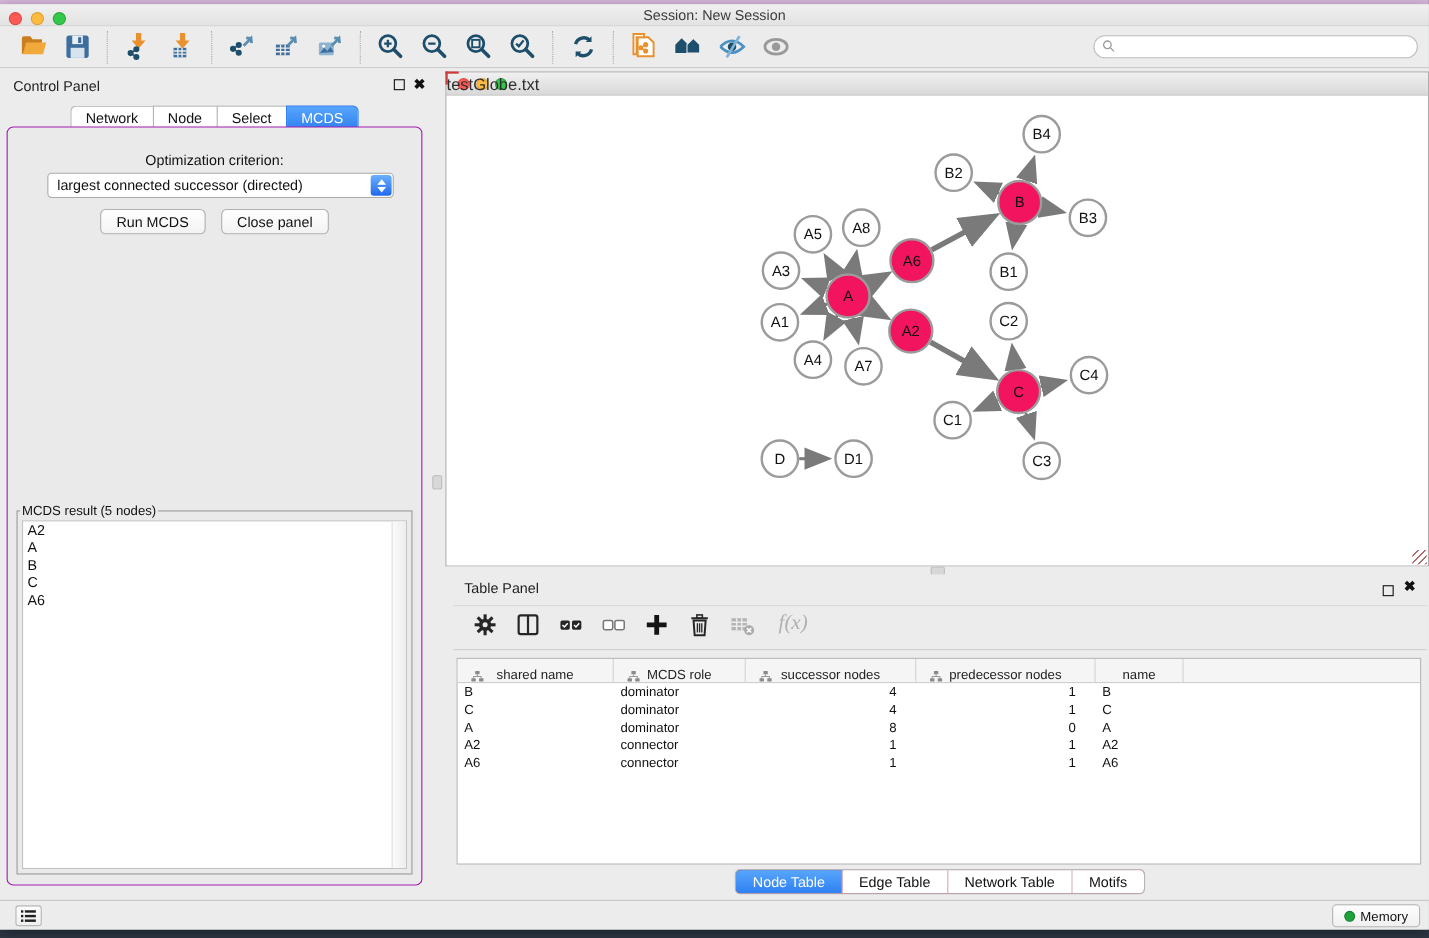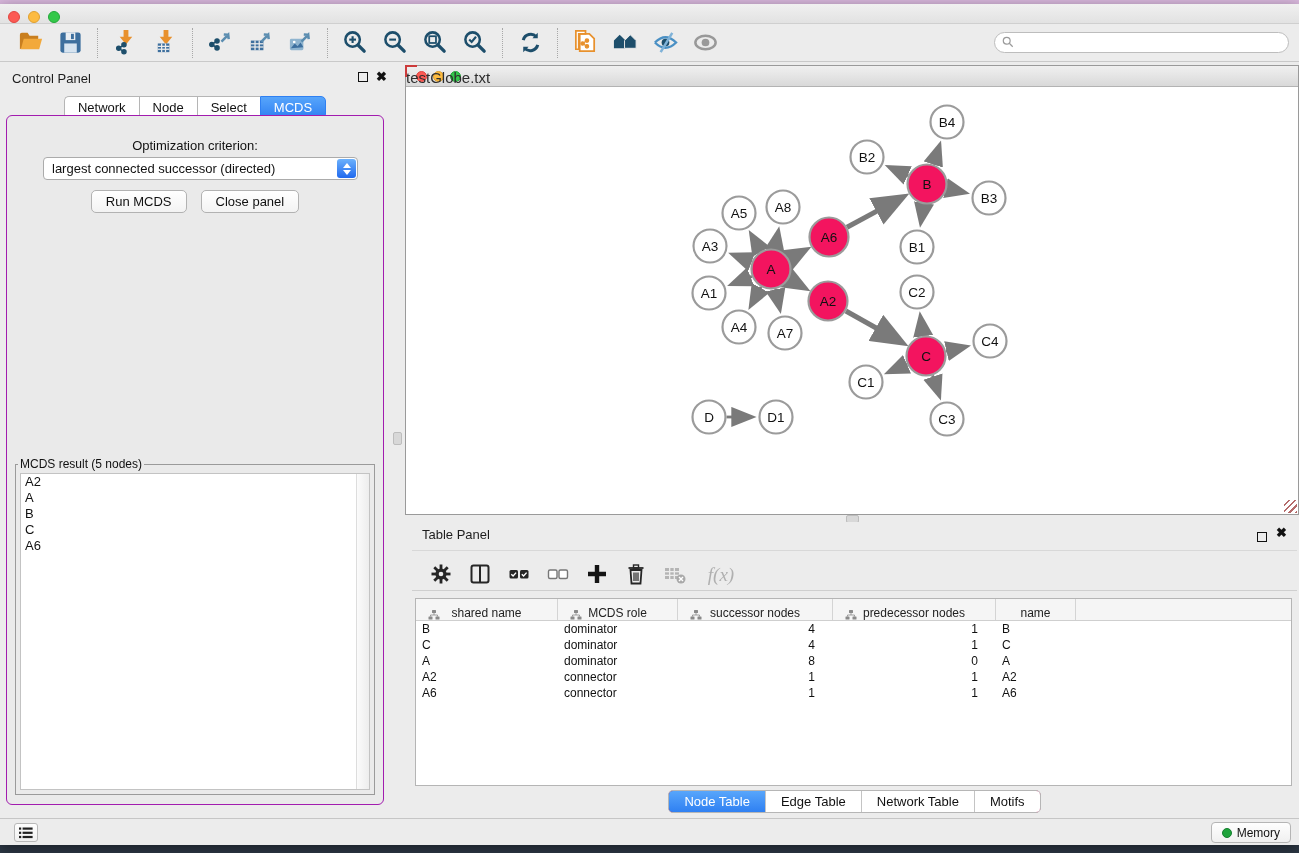--- a/index.html
+++ b/index.html
@@ -93,21 +93,21 @@
     background:repeating-linear-gradient(135deg, transparent 0 3px, #b46a6a 3px 4.5px); cursor:nwse-resize; }
 
   
   .table-panel { position:absolute; left:410px; right:0; top:460px; bottom:0; background:#ececec; }
   .tp-header { position:absolute; left:0; top:0; width:100%; height:26px; }
   .tp-title { position:absolute; left:12px; top:5px; font-size:13px; color:#1d1d1d; }
   .tp-toolbar { position:absolute; left:2px; right:2px; top:28px; height:41px;
     border-top:1px solid #d8d8d8; border-bottom:1px solid #cfcfcf;
     display:flex; align-items:center; padding-left:14px; gap:9px; }
   .tp-tool { width:30px; height:30px; border:none; background:transparent; cursor:pointer;
-    display:flex; align-items:flex-end; justify-content:center; }
+    display:flex; align-items:flex-start; justify-content:center; }
   .tp-tool svg { width:24px; height:24px; }
   .tp-tool.disabled { cursor:default; }
   .fx-label { font-size:19px; font-family:"Liberation Serif", serif; font-style:italic; color:#b0b0b0; }
   .node-table { position:absolute; left:5px; right:7px; top:76px; height:188px;
     background:#fff; border:1px solid #b5b5b5; overflow:hidden; }
   .nt-header { display:flex; height:22px; background:#f5f5f5; border-bottom:1px solid #cfcfcf; }
   .nt-hcell { position:relative; height:100%; border-right:1px solid #d4d4d4;
     display:flex; align-items:flex-end; justify-content:center; font-size:12px; color:#222; }
   .nt-hcell svg { position:absolute; left:6px; top:5px; width:12px; height:12px; }
   .nt-row { display:flex; height:16px; }
@@ -133,20 +133,21 @@
 </head>
 <body>
 
 <div id="desktop">
   <div id="app-window">
 
     <div class="titlebar">
       <span class="tl red" style="left:8px"></span>
       <span class="tl yel" style="left:28px"></span>
       <span class="tl grn" style="left:48px"></span>
+      <div class="title">Session: New Session</div>
     </div>
 
     <div class="toolbar">
       <span id="toolbar-groups" style="display:flex;align-items:center">
           <button class="tb-btn">
             <svg viewBox="0 0 28 28">
               <path d="M3 21 V6 q0-2 2-2 h6 l2 3 h9 v3" fill="#c97f1f"></path>
               <path d="M4 21 L7 10 h19 l-3 11 z" fill="#f2a93b"></path>
             </svg>
           </button>

